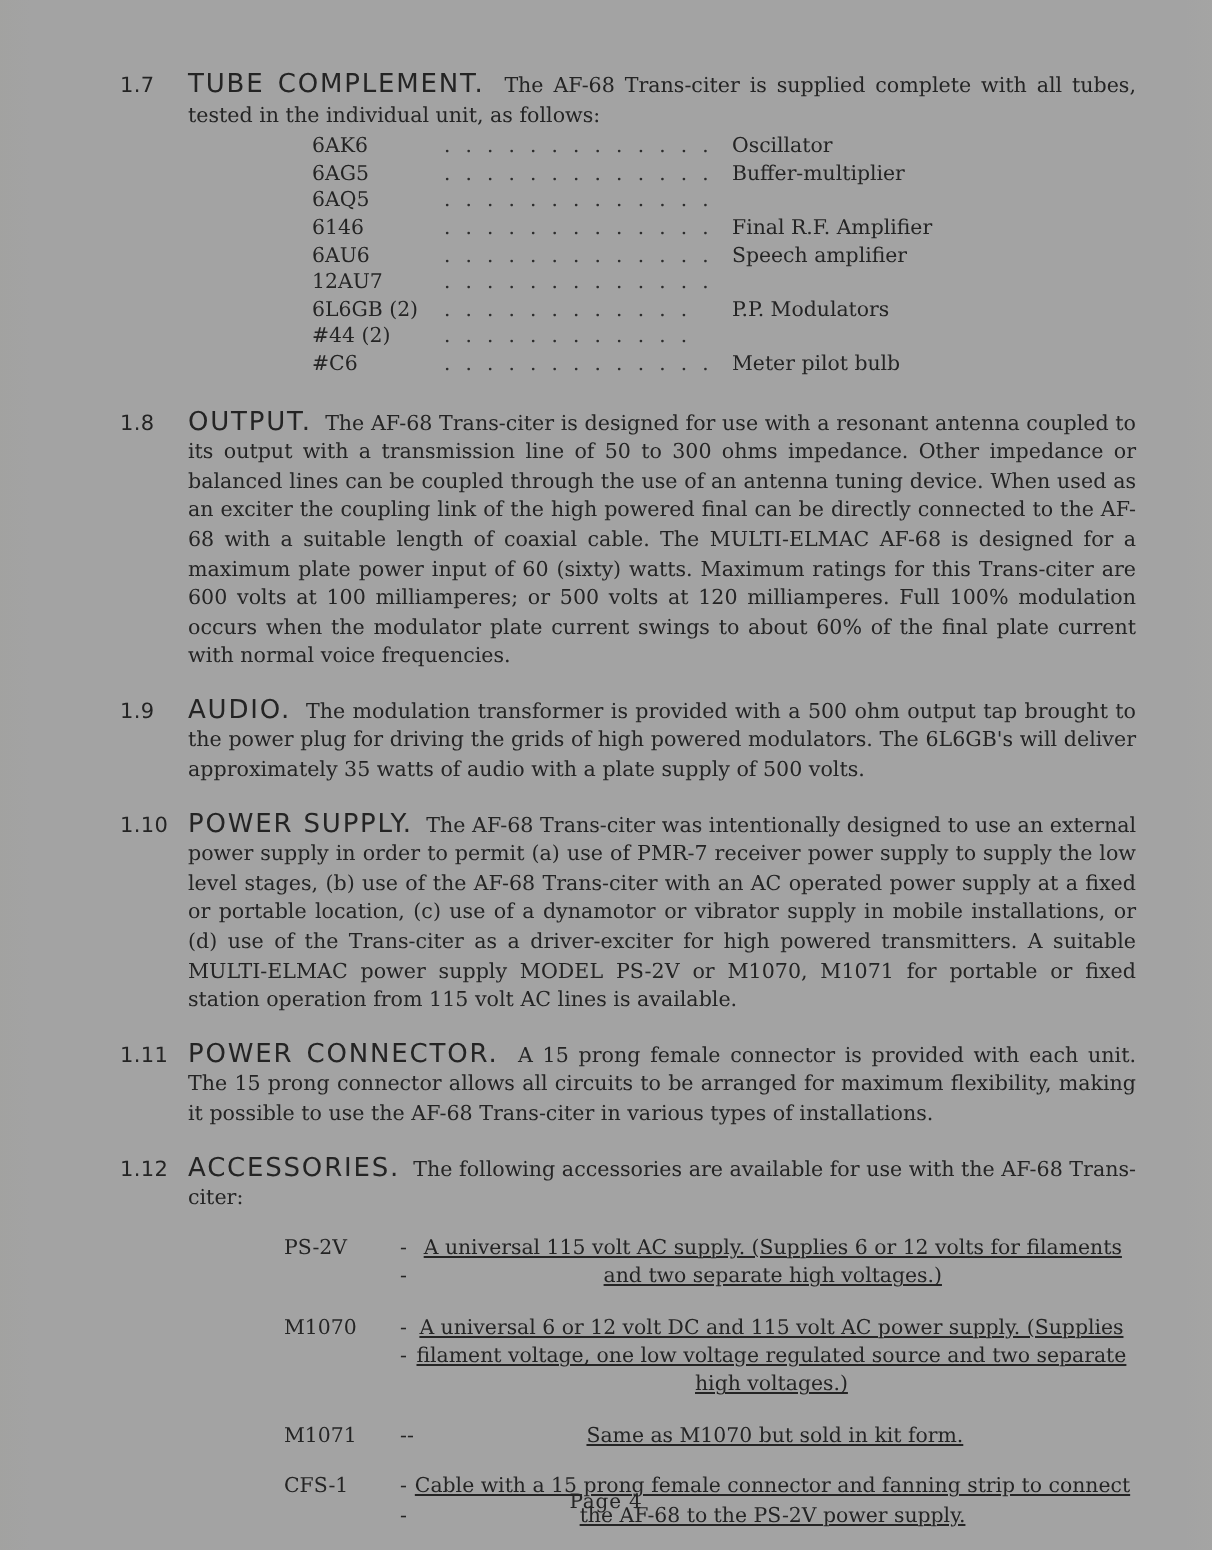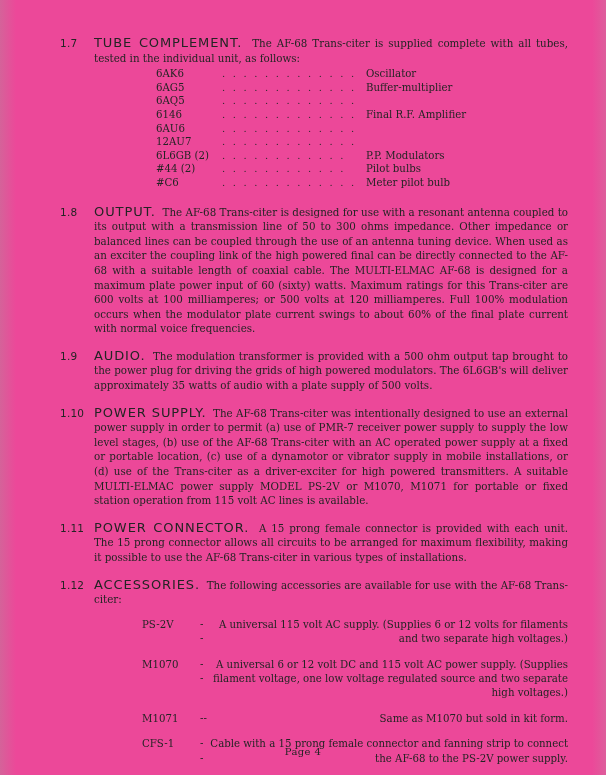--- a/index.html
+++ b/index.html
@@ -11,21 +11,21 @@
     width: 606px;
     height: 775px;
     font-family: "DejaVu Sans", sans-serif;
     color: #242424;
     position: relative;
     overflow: hidden;
   }
   .page {
     position: absolute;
     inset: 0;
-    background: #ec4899;
+    background: #a3a3a3;
     box-sizing: border-box;
     padding: 36px 38px 10px 60px;
   }
   
   .page::before {
     content: "";
     position: absolute;
     left: 0; top: 0; bottom: 0;
     width: 16px;
     background: linear-gradient(to right, rgba(160,160,155,0.30), rgba(255,255,255,0));
@@ -109,21 +109,22 @@
     font-family: "DejaVu Serif", serif;
     font-size: 10.2px;
     line-height: 14.4px;
   }
   .acc-label {
     flex: 0 0 58px;
     white-space: nowrap;
   }
   .acc-text {
     flex: 1 1 auto;
-    text-align: right;
+    text-align: center;
+    text-decoration: underline;
   }
 
   .footer {
     position: absolute;
     left: 0;
     right: 0;
     bottom: 18px;
     text-align: center;
     font-family: "DejaVu Serif", serif;
     font-size: 10px;
@@ -155,34 +156,34 @@
           <span class="tube-dots">. . . . . . . . . . . . . .</span>
         </div>
         <div class="tube-row">
           <span class="tube-name">6146</span>
           <span class="tube-dots">. . . . . . . . . . . . . .</span>
           <span class="tube-fn">Final R.F. Amplifier</span>
         </div>
         <div class="tube-row">
           <span class="tube-name">6AU6</span>
           <span class="tube-dots">. . . . . . . . . . . . . .</span>
+          <span class="tube-fn">Speech amplifier</span>
         </div>
         <div class="tube-row">
           <span class="tube-name">12AU7</span>
           <span class="tube-dots">. . . . . . . . . . . . . .</span>
         </div>
         <div class="tube-row">
           <span class="tube-name">6L6GB  (2)</span>
           <span class="tube-dots">. . . . . . . . . . . .</span>
           <span class="tube-fn">P.P. Modulators</span>
         </div>
         <div class="tube-row">
           <span class="tube-name">#44     (2)</span>
           <span class="tube-dots">. . . . . . . . . . . .</span>
-          <span class="tube-fn">Pilot bulbs</span>
         </div>
         <div class="tube-row">
           <span class="tube-name">#C6</span>
           <span class="tube-dots">. . . . . . . . . . . . . .</span>
           <span class="tube-fn">Meter pilot bulb</span>
         </div>
       </div>
     </div>
   </div>
 

